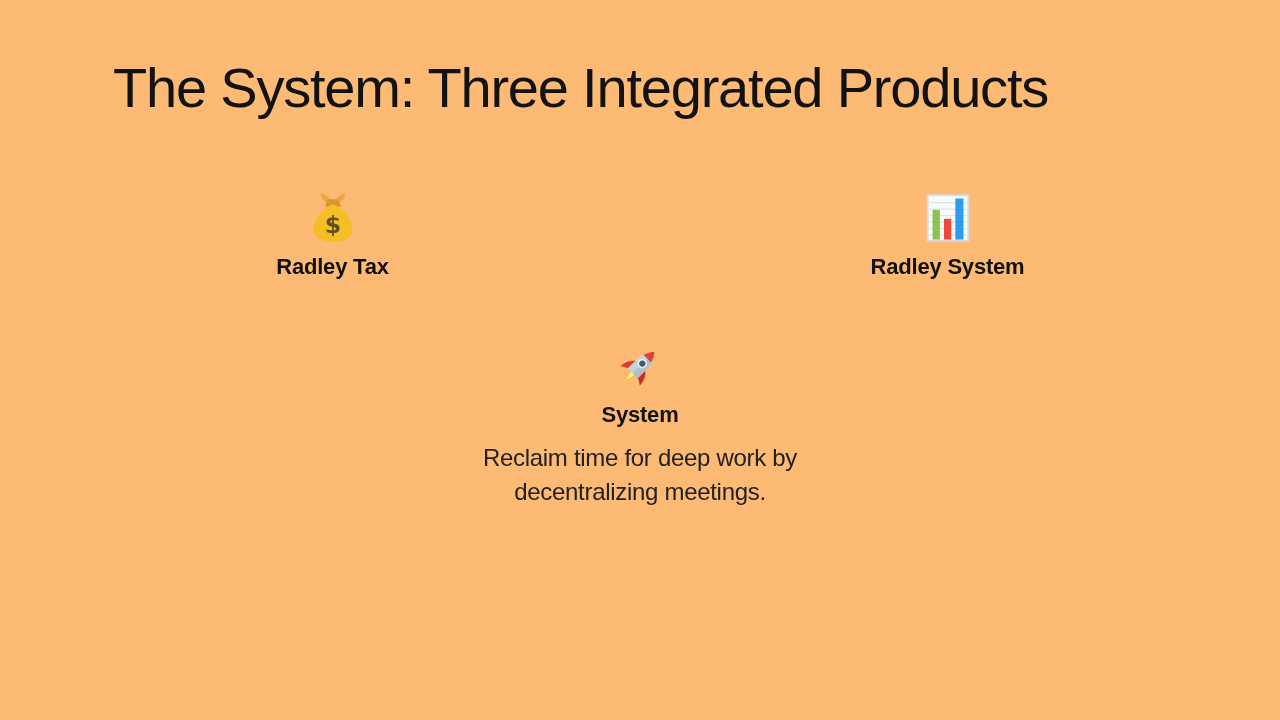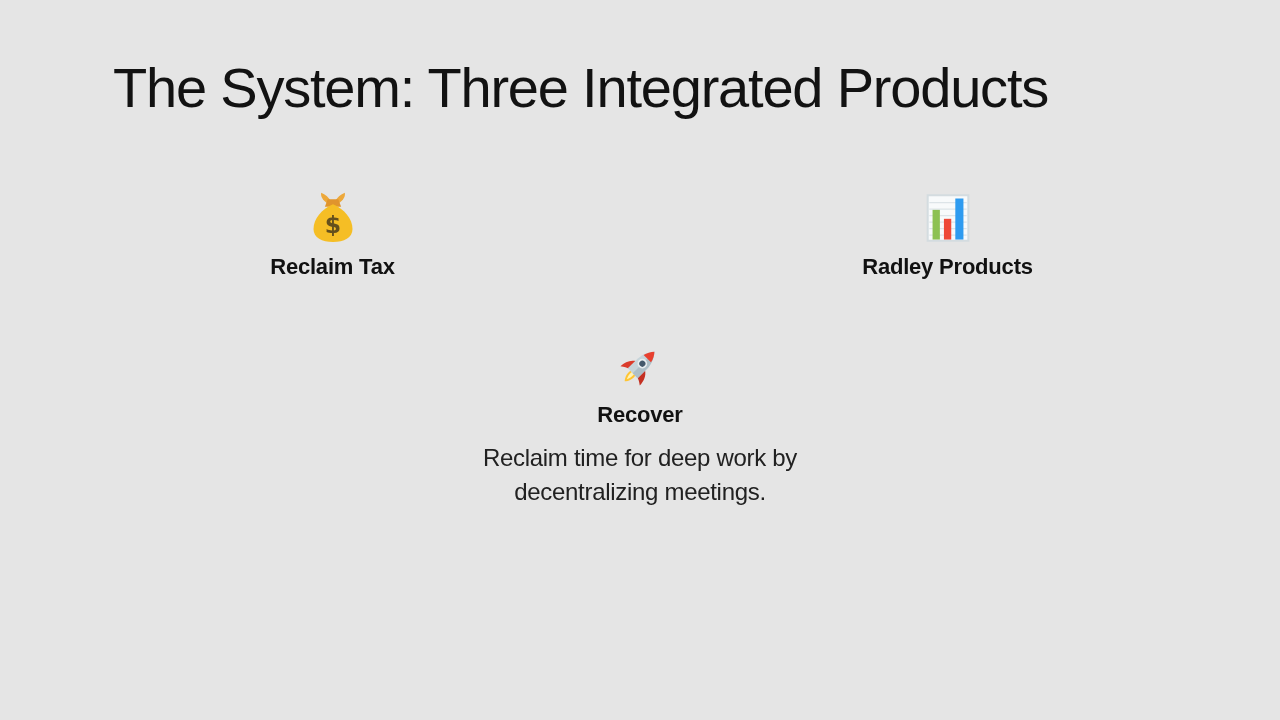--- a/index.html
+++ b/index.html
@@ -4,21 +4,21 @@
 <style>
   html, body {
     margin: 0;
     padding: 0;
     background: #ffffff;
   }
   .slide {
     position: relative;
     width: 1280px;
     height: 720px;
-    background: #e5e5e5;
+    background: #fdba74;
     overflow: hidden;
     font-family: "Liberation Sans", sans-serif;
     color: #121212;
   }
   .slide-title {
     margin: 0;
     padding: 57px 60px 0 113px;
     font-size: 56px;
     font-weight: 500;
     letter-spacing: -1.2px;
@@ -72,54 +72,54 @@
   <div class="cards">
 
     <div class="card">
       <svg class="card-icon" viewBox="0 0 64 64">
         <path d="M25 14 C19 10 16.5 5 17.5 1 C22.5 3 26.5 6.5 29.5 11.5 Z" fill="#EDA83A"></path>
         <path d="M39 14 C45 10 47.5 5 46.5 1 C41.5 3 37.5 6.5 34.5 11.5 Z" fill="#EDA83A"></path>
         <path d="M25.5 9 L38.5 9 L42 18 L22 18 Z" fill="#E0942D"></path>
         <path d="M32 15 C18 21 8 33 8 45.5 C8 56.5 18.5 61.5 32 61.5 C45.5 61.5 56 56.5 56 45.5 C56 33 46 21 32 15 Z" fill="#F5BE25"></path>
         <text x="32" y="51" text-anchor="middle" font-size="29" font-weight="bold" font-family="DejaVu Sans, sans-serif" fill="#64501D">$</text>
       </svg>
-      <div class="card-name">Reclaim Tax</div>
+      <div class="card-name">Radley Tax</div>
     </div>
 
     <div class="card">
       <svg class="card-icon" viewBox="0 0 64 64">
         <rect x="7" y="4" width="50" height="56" fill="#F8FAFB" stroke="#D4DCE0" stroke-width="2.5"></rect>
         <g stroke="#DDE4E8" stroke-width="1.6">
           <line x1="9" y1="13" x2="55" y2="13"></line>
           <line x1="9" y1="21" x2="55" y2="21"></line>
           <line x1="9" y1="29" x2="55" y2="29"></line>
           <line x1="9" y1="37" x2="55" y2="37"></line>
           <line x1="9" y1="45" x2="55" y2="45"></line>
           <line x1="9" y1="53" x2="55" y2="53"></line>
         </g>
         <rect x="13" y="22" width="9" height="36.5" fill="#8DC153"></rect>
         <rect x="27" y="33" width="9" height="25.5" fill="#EE4938"></rect>
         <rect x="41" y="8" width="10" height="50.5" fill="#2E9BF0"></rect>
       </svg>
-      <div class="card-name">Radley Products</div>
+      <div class="card-name">Radley System</div>
     </div>
 
     <div class="card">
       <svg class="card-icon" viewBox="0 0 64 64">
         <g transform="rotate(45 32 32) translate(32 32) scale(0.82) translate(-32 -32)">
           <path d="M27 47 C25.5 54 28 60 32 64.5 C36 60 38.5 54 37 47 Z" fill="#FFC533"></path>
           <path d="M29.5 47 C29 52.5 30.2 56.5 32 60 C33.8 56.5 35 52.5 34.5 47 Z" fill="#FFF2B8"></path>
           <path d="M22.5 31 C15 35.5 11.5 44 11.5 53 C16 49.5 20 47.5 23.5 46.5 Z" fill="#DB3B2B"></path>
           <path d="M41.5 31 C49 35.5 52.5 44 52.5 53 C48 49.5 44 47.5 40.5 46.5 Z" fill="#C43022"></path>
           <path d="M32 1.5 C25 9 21.5 19 21.5 29.5 L21.5 47.5 L42.5 47.5 L42.5 29.5 C42.5 19 39 9 32 1.5 Z" fill="#C6D4DA"></path>
           <path d="M32 1.5 C39 9 42.5 19 42.5 29.5 L42.5 47.5 L32 47.5 Z" fill="#AEBFC7"></path>
           <path d="M32 1.5 C28 5.5 25.3 11 24.2 16.5 L39.8 16.5 C38.7 11 36 5.5 32 1.5 Z" fill="#E8402F"></path>
           <circle cx="32" cy="27" r="7.2" fill="#E7EDEF"></circle>
           <circle cx="32" cy="27" r="4.6" fill="#44596B"></circle>
         </g>
       </svg>
-      <div class="card-name">Recover</div>
+      <div class="card-name">System</div>
       <div class="card-desc">Reclaim time for deep work by
 decentralizing meetings.</div>
     </div>
 
   </div>
 </div>
 
 </body></html>

